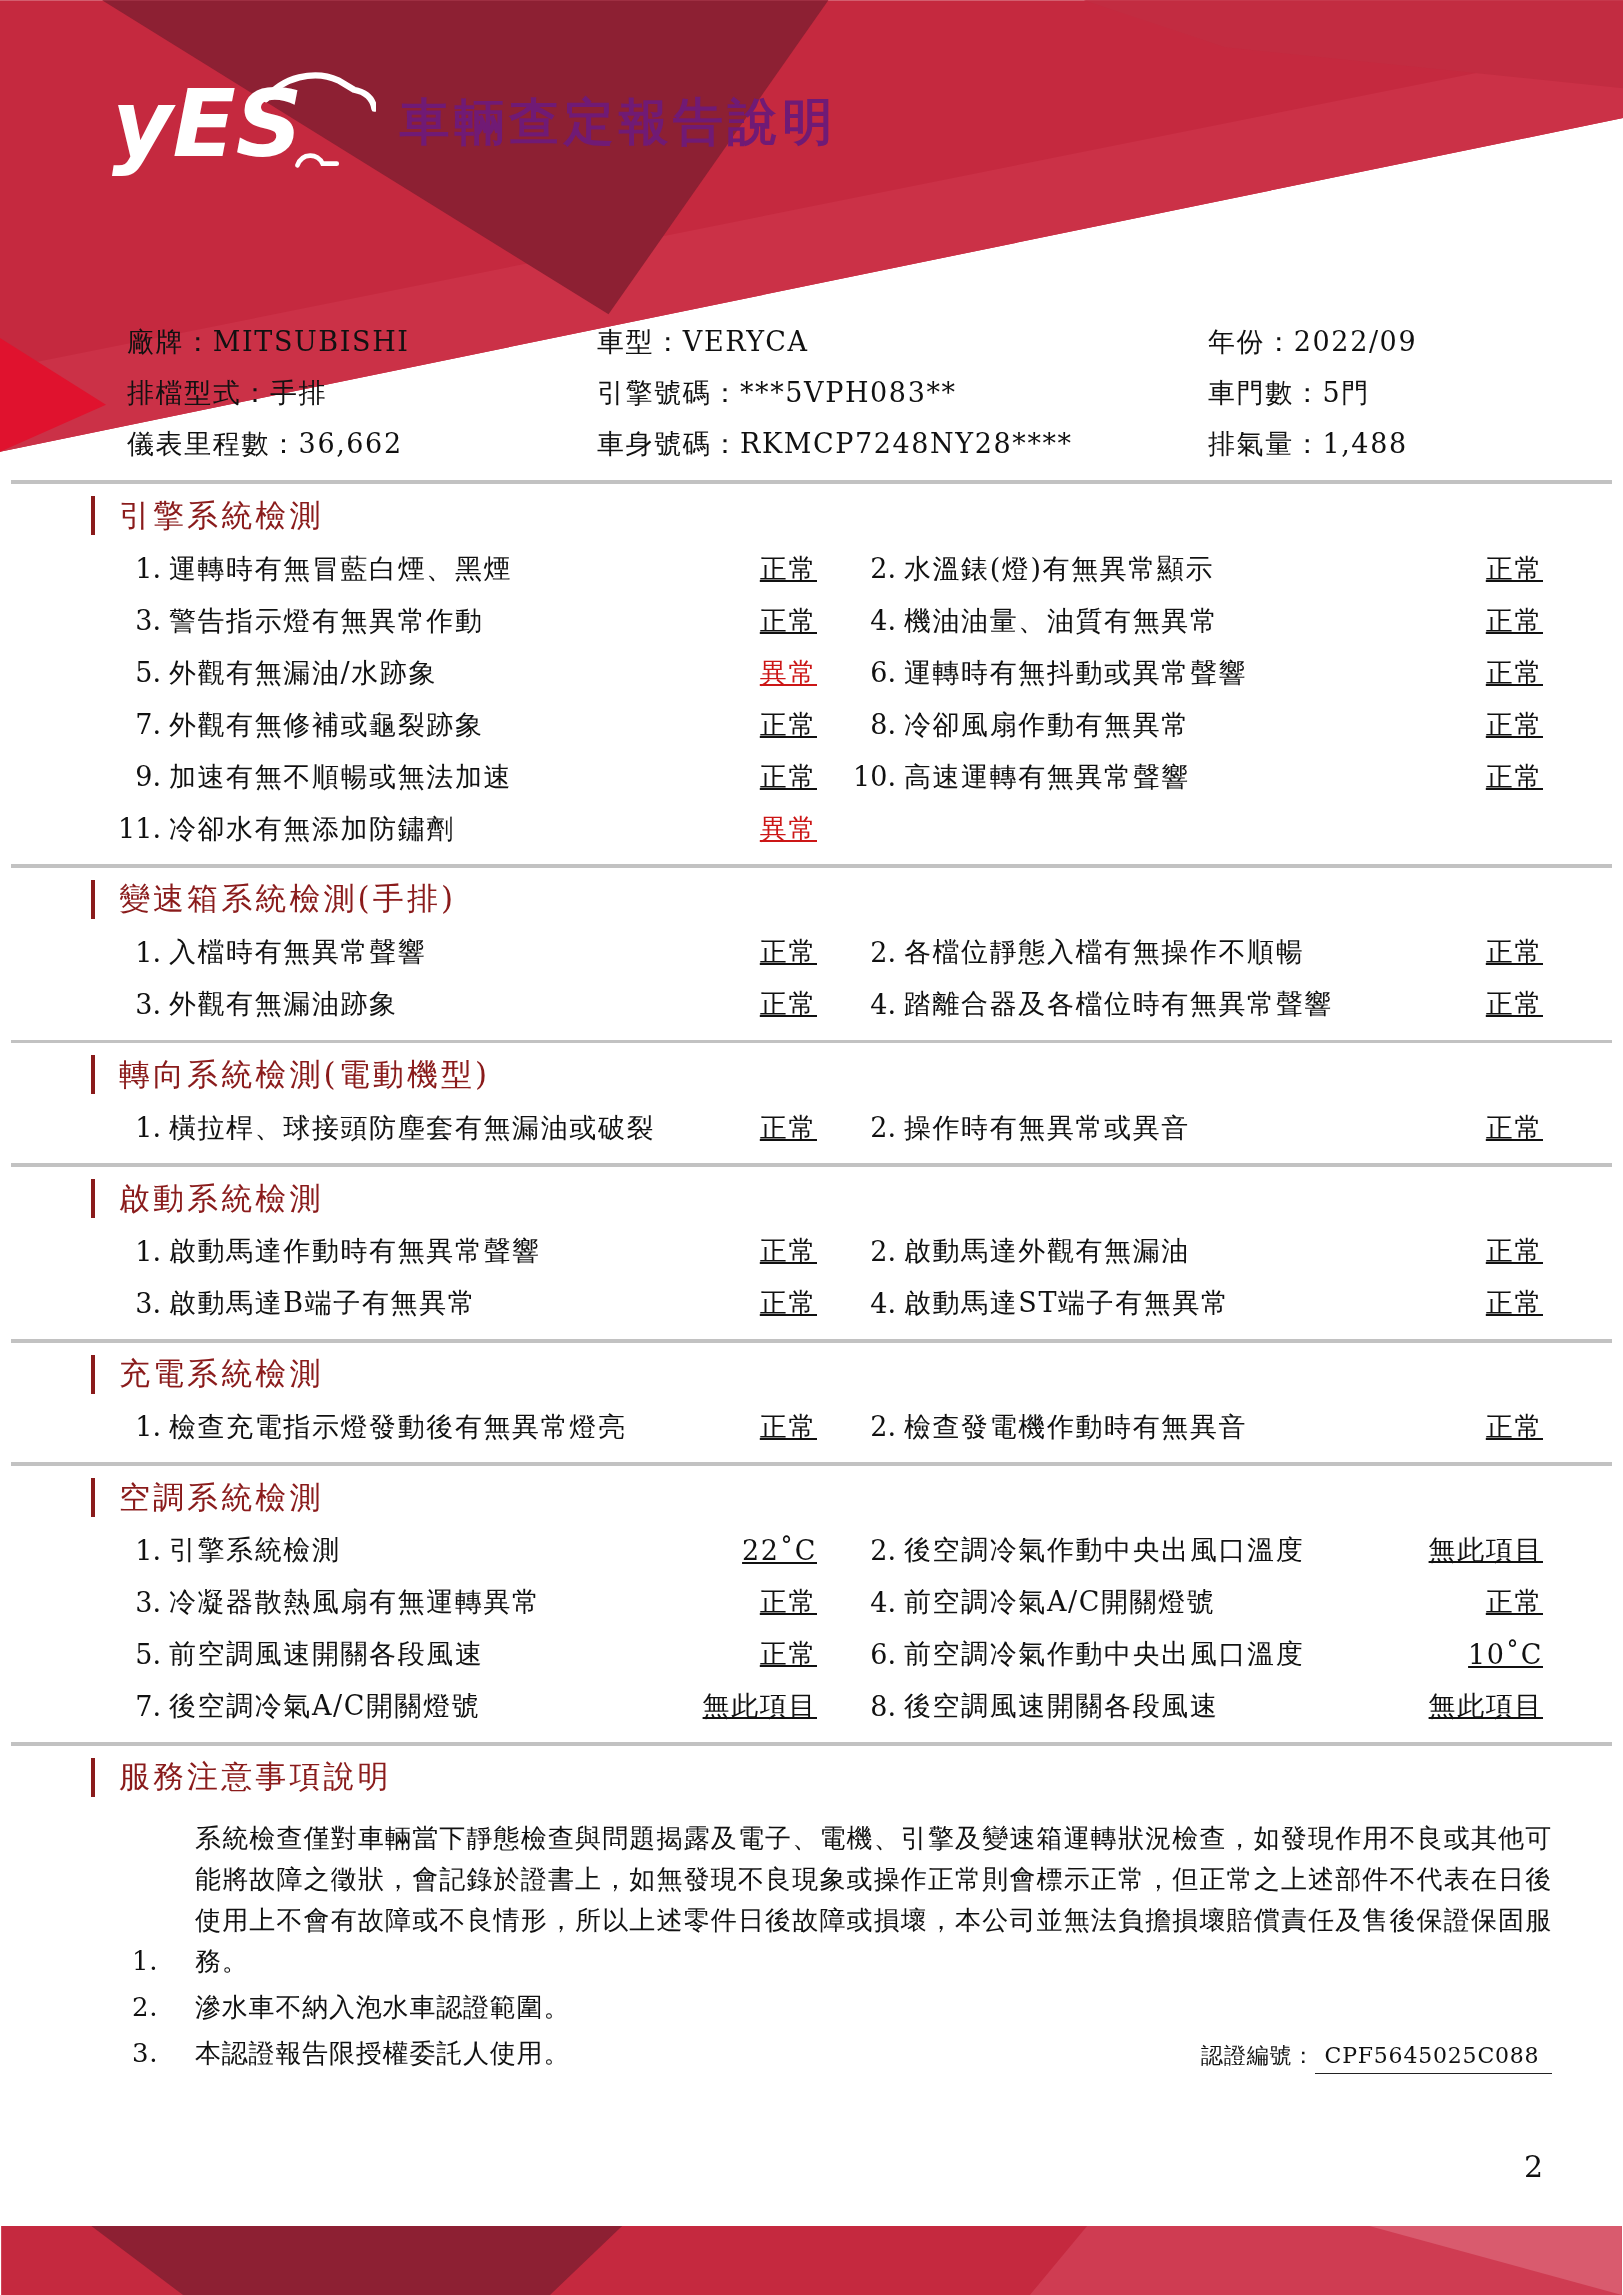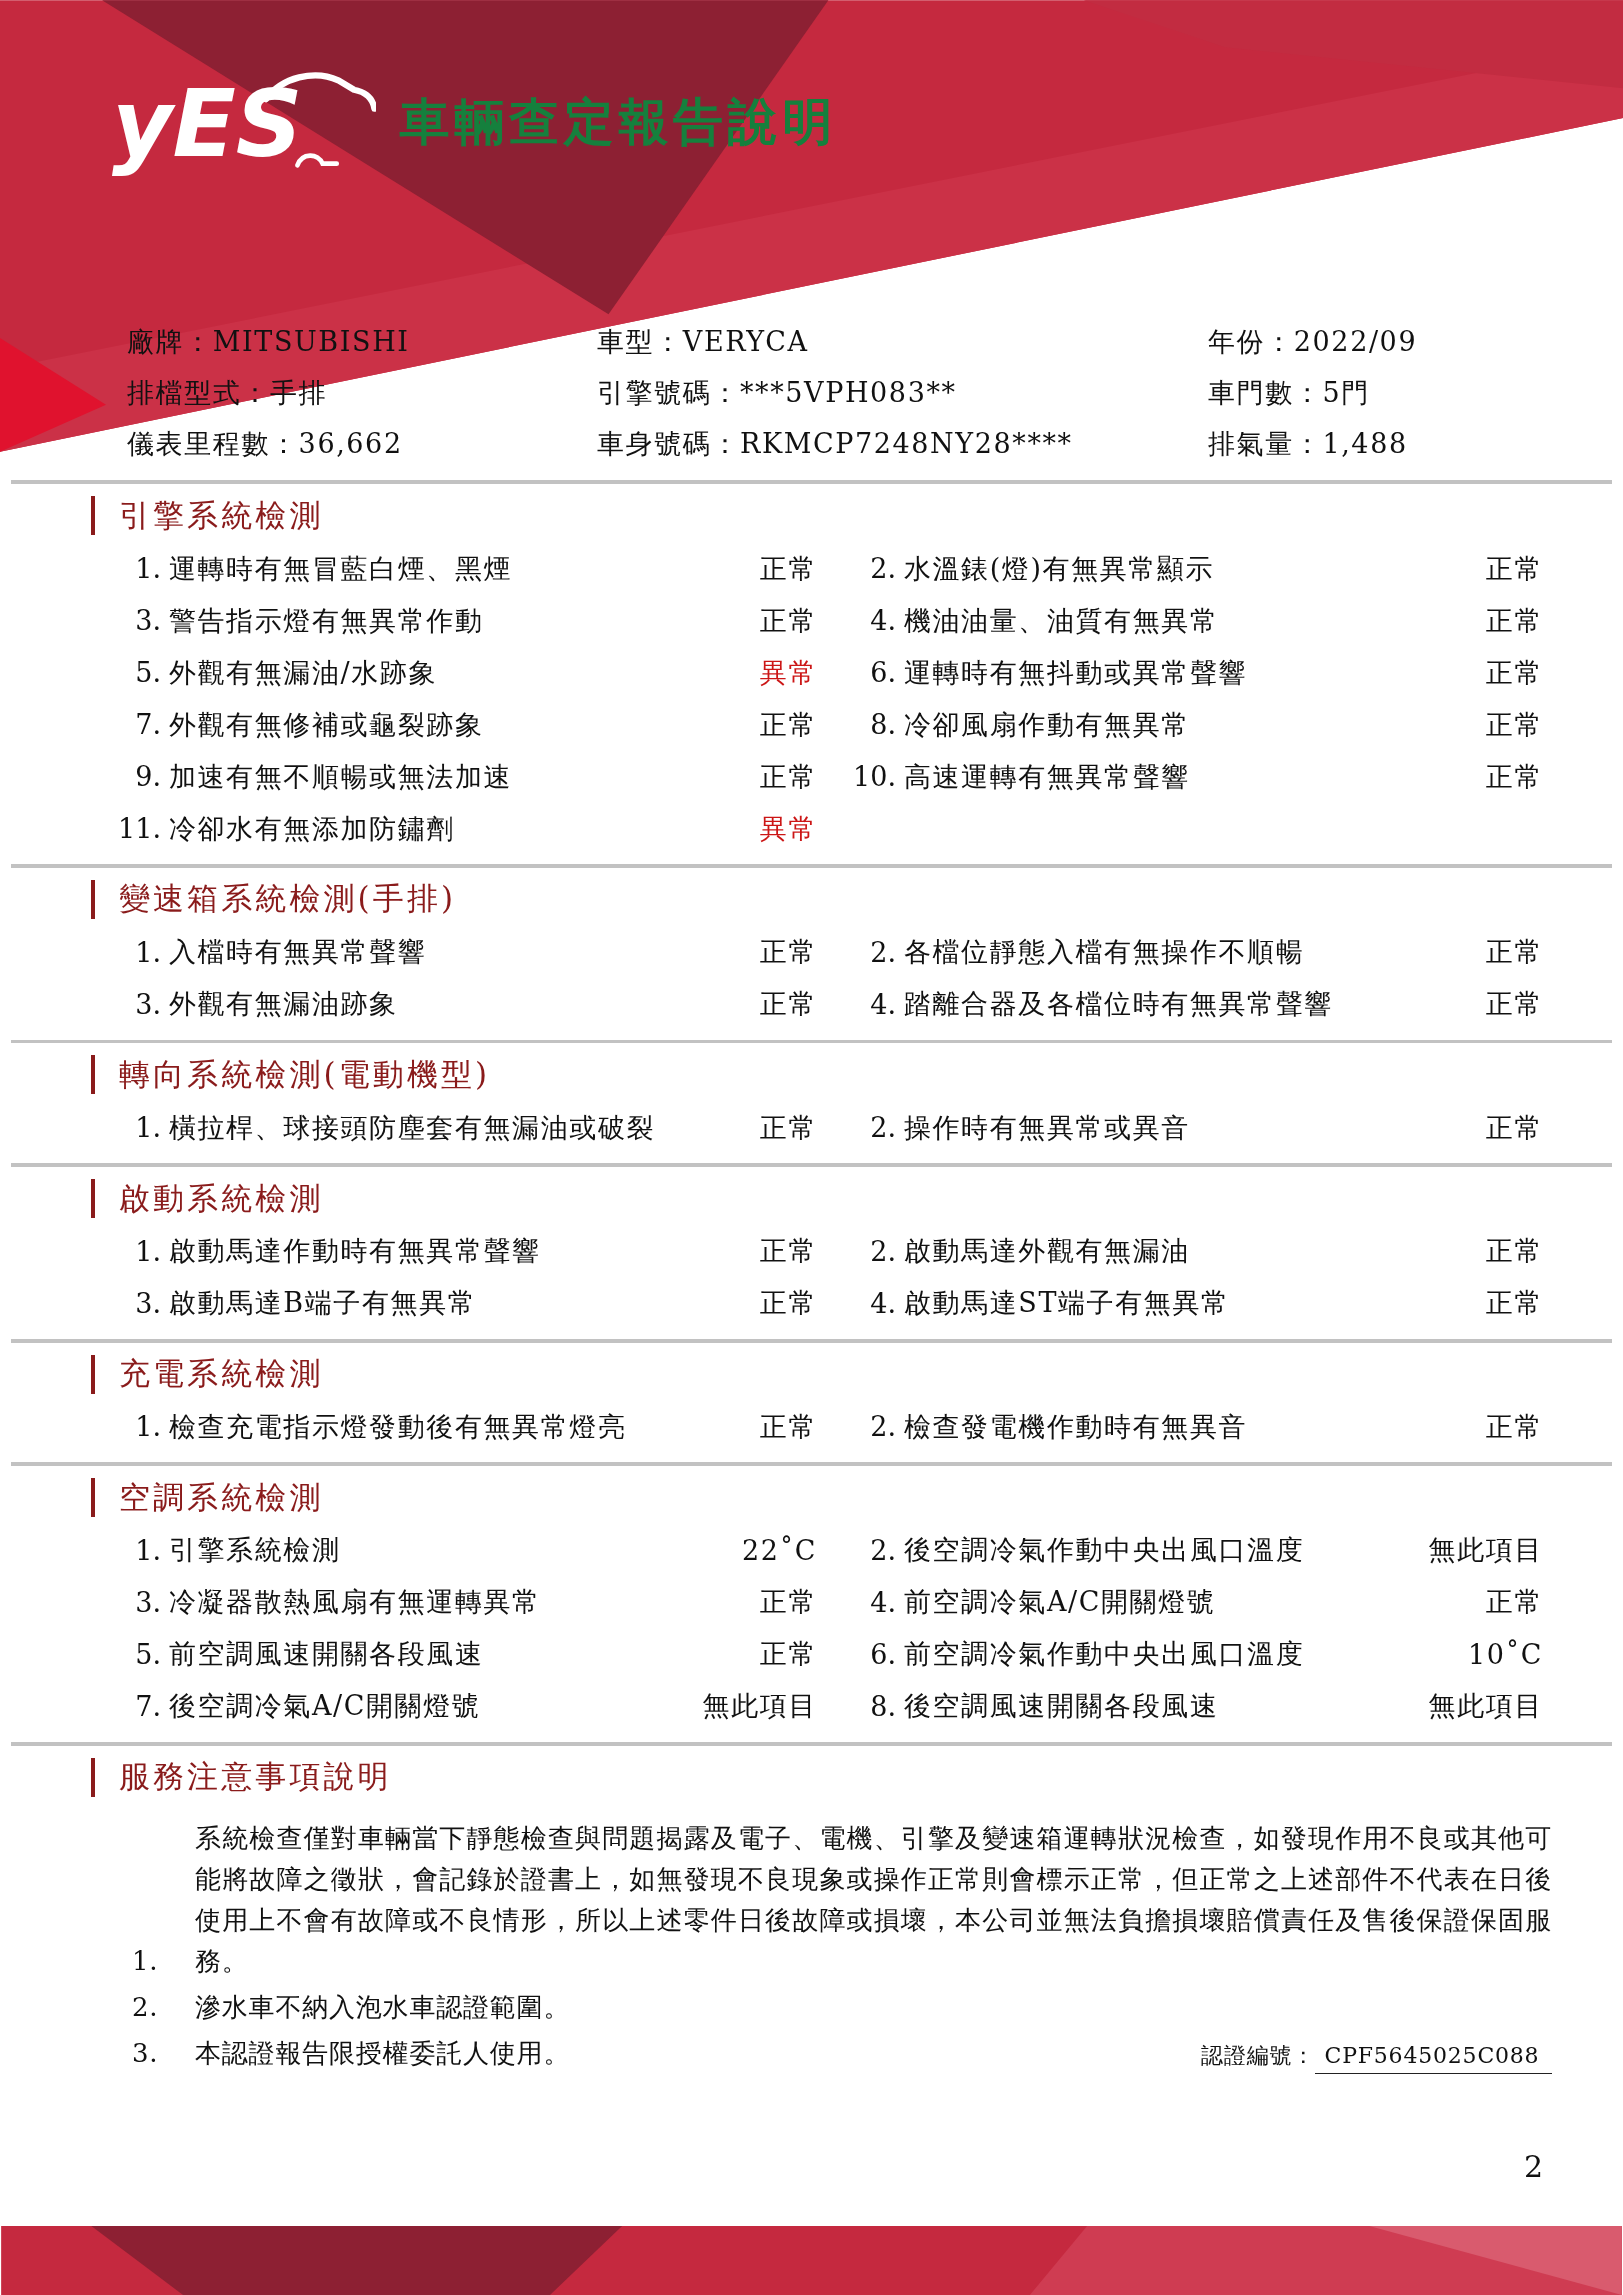--- a/index.html
+++ b/index.html
@@ -7,21 +7,21 @@
     position:relative; width:1623px; height:2295px; overflow:hidden;
     background:#ffffff; color:#111;
     font-family:"DejaVu Serif","Liberation Serif",serif;
   }
 
   
   .header-art { position:absolute; top:0; left:0; pointer-events:none; }
   .footer-art { position:absolute; bottom:0; left:0; pointer-events:none; }
   .brand { position:absolute; top:55px; left:112px; display:flex; align-items:center; gap:23.6px; }
   .brand-title {
-    color:#15803d; font-size:50px; font-weight:bold; letter-spacing:4.7px;
+    color:#701a75; font-size:50px; font-weight:bold; letter-spacing:4.7px;
     font-family:"DejaVu Sans","Liberation Sans",sans-serif;
   }
 
   
   .info-grid {
     position:absolute; top:316px; left:127px; right:71px;
     display:grid; grid-auto-flow:column;
     grid-template-rows:repeat(3,51px);
     grid-template-columns:470px 611px 1fr;
     font-size:27px; letter-spacing:1.6px;
@@ -35,21 +35,21 @@
   .section-bar { width:3.9px; height:39px; background:#8a1b1b; }
   .section-title { margin:0; font-size:31px; font-weight:normal; color:#8a1b1b; letter-spacing:3.1px; }
 
   .rows { margin-top:6.3px; }
   .irow { display:grid; grid-template-columns:817px 1fr; height:52px; align-items:center; font-size:27px; letter-spacing:1.6px; }
   .cell { display:flex; align-items:center; height:100%; }
   .cell.left  { padding-left:101px; }
   .cell.right { padding-left:19px; padding-right:80px; }
   .num  { width:60px; text-align:right; padding-right:7.9px; flex:none; letter-spacing:0; }
   .itext{ flex:1; white-space:nowrap; }
-  .val  { text-align:right; white-space:nowrap; }
+  .val  { text-align:right; white-space:nowrap;text-decoration:underline; }
   .val.abnormal { color:#cc1616; }
 
   
   .note-row { display:flex; align-items:flex-end; margin:4.7px 71px 3.1px 132px; font-size:26px; line-height:41px; letter-spacing:0.8px; }
   .note-num { width:63px; flex:none; }
   .note-text { flex:1; text-align:justify; }
   .notes-list .note-row:first-child { margin-top:20.4px; }
   .cert { flex:none; display:flex; align-items:flex-start; font-size:22px; line-height:31px; margin-left:31px; letter-spacing:0.8px; }
   .cert-value { border-bottom:1.6px solid #222; padding:0 12.6px 1.6px 9.4px; font-family:"DejaVu Serif","Liberation Serif",serif; }
 

